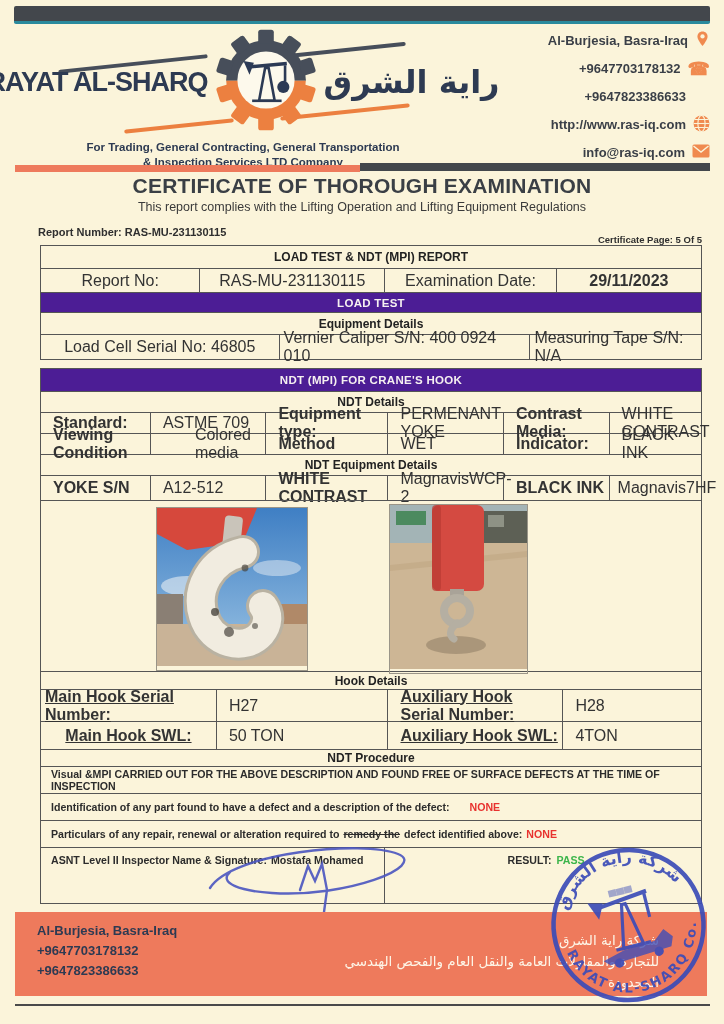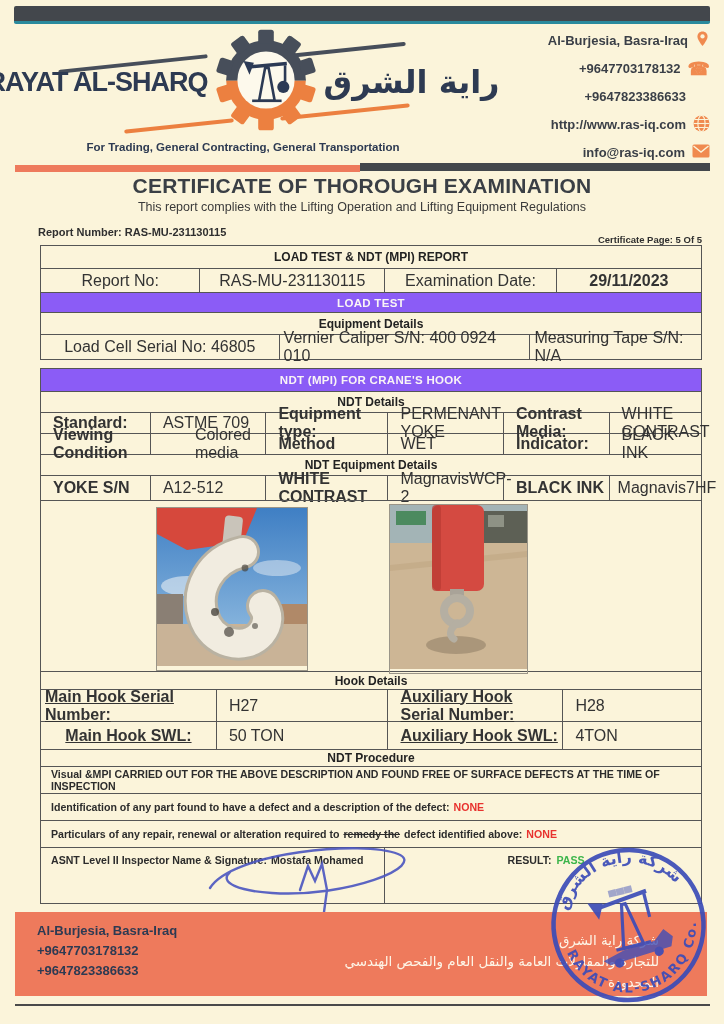--- a/index.html
+++ b/index.html
@@ -26,21 +26,21 @@
   .repnum{left:38px;top:226px;font-size:11px;font-weight:bold;color:#2f2f2f;}
   .certpage{right:22px;top:234px;font-size:9.5px;font-weight:bold;color:#2f2f2f;}
   
   .tbl{border:1.6px solid #555;background:#fbf4da;}
   .trow{display:flex;border-top:1px solid #555;box-sizing:border-box;align-items:stretch;}
   .trow:first-child{border-top:none;}
   .cell{box-sizing:border-box;border-left:1px solid #555;display:flex;align-items:center;justify-content:center;font-size:16px;color:#333;padding:1px 4px;}
   .cell:first-child{border-left:none;}
   .cell.left{justify-content:flex-start;padding-left:12px;}
   .hdr{font-weight:bold;font-size:12px;color:#222;justify-content:center;}
-  .banner{background:#8b5cf6;color:rgba(255,252,245,.95);font-weight:bold;font-size:11.5px;letter-spacing:.3px;justify-content:center;}
+  .banner{background:#4c1d95;color:rgba(255,252,245,.95);font-weight:bold;font-size:11.5px;letter-spacing:.3px;justify-content:center;}
   .b{font-weight:bold;}
   .u{text-decoration:underline;}
   .red{color:#e8322e;font-weight:bold;}
   .green{color:#3bb54a;font-weight:bold;}
   .proc{font-size:10.6px;font-weight:bold;color:#2c2c2c;justify-content:flex-start;padding-left:10px;}
   .strike{text-decoration:line-through;}
   
   .photo{border:1px solid #9a9588;}
   
   .footband{left:15px;top:912px;width:692px;height:84px;background:#ee7a5c;}
@@ -117,20 +117,21 @@
           <polygon points="34,38 46,40 41,54" fill="#2c3a55"></polygon>
           <circle cx="80" cy="68" r="7" fill="#2c3a55"></circle>
           <circle cx="87" cy="85" r="3.4" fill="#ec8040"></circle>
           <circle cx="95" cy="83" r="2.6" fill="#ec8040"></circle>
         </svg>
       </span>
       <span class="logo-ar">راية الشرق</span>
     </div>
     <div class="tagline">
       <div>For Trading, General Contracting, General Transportation</div>
+      <div>&amp; Inspection Services LTD Company</div>
     </div>
   </div>
 
   <div class="abs contact">
     <div class="row">
       <span>Al-Burjesia, Basra-Iraq</span>
       <span><svg width="15" height="18" viewBox="0 0 16 18">
             <path d="M8 1 C4.7 1 2.6 3.4 2.6 6.3 C2.6 10 8 16.5 8 16.5 C8 16.5 13.4 10 13.4 6.3 C13.4 3.4 11.3 1 8 1 Z" fill="#f08a4f"></path>
             <circle cx="8" cy="6.2" r="2.3" fill="#fbf4da"></circle>
           </svg></span>
@@ -293,21 +294,21 @@
       <div class="cell left" style="width:21%;">4TON</div>
     </div>
 
     <div class="trow" style="height:17px;">
       <div class="cell hdr" style="width:100%;">NDT Procedure</div>
     </div>
     <div class="trow" style="height:27px;">
       <div class="cell proc" style="width:100%;">Visual &amp;MPI CARRIED OUT FOR THE ABOVE DESCRIPTION AND FOUND FREE OF SURFACE DEFECTS AT THE TIME OF INSPECTION</div>
     </div>
     <div class="trow" style="height:27px;">
-      <div class="cell proc" style="width:100%;gap:4px;">
+      <div class="cell proc" style="width:100%;gap:20px;">
         <span>Identification of any part found to have a defect and a description of the defect:</span>
         <span class="red">NONE</span>
       </div>
     </div>
     <div class="trow" style="height:27px;">
       <div class="cell proc" style="width:100%;gap:4px;">
         <span>Particulars of any repair, renewal or alteration required to</span>
         <span class="strike">remedy the</span>
         <span>defect identified above:</span>
         <span class="red">NONE</span>

